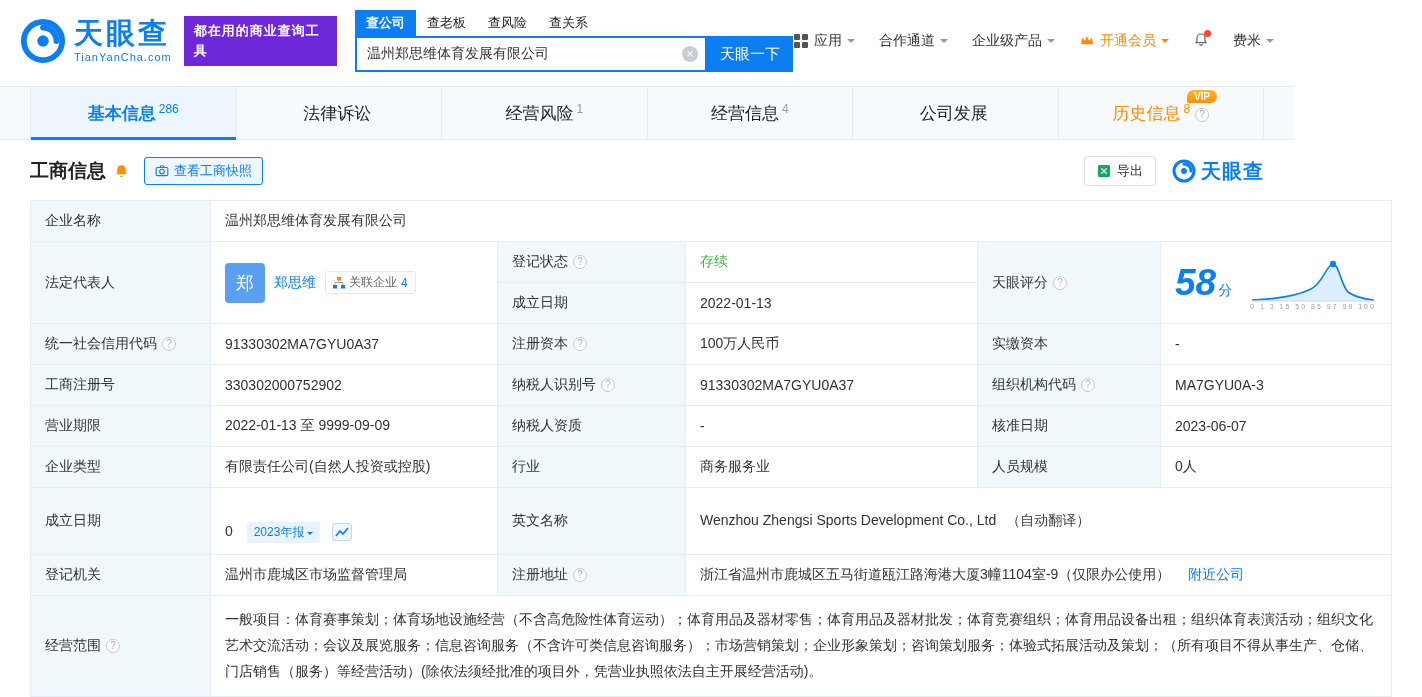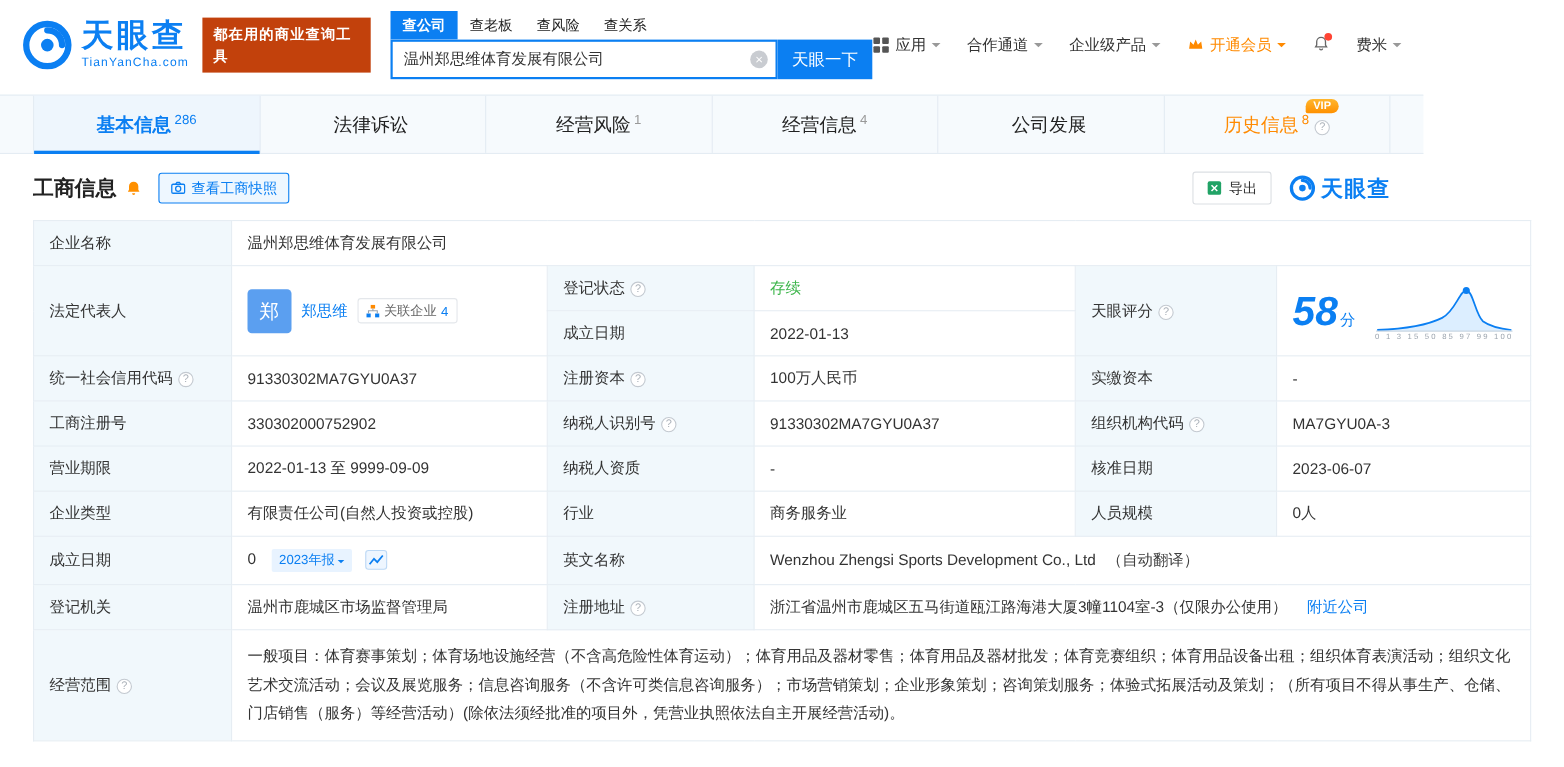--- a/index.html
+++ b/index.html
@@ -8,21 +8,21 @@
   a { text-decoration:none; }
   .page { width:1294px; min-height:697px; background:#fff; }
 
   
   .header { display:flex; align-items:center; padding:10px 20px 8px; }
   .logo { display:flex; align-items:center; gap:8px; cursor:pointer; }
   .logo-mark { width:46px; height:46px; display:inline-block; }
   .logo-mark svg { width:100%; height:100%; }
   .logo-name { color:#0b7ff2; font-size:29px; font-weight:bold; letter-spacing:3px; line-height:1; }
   .logo-domain { color:#0b7ff2; font-size:11px; letter-spacing:1px; margin-top:3px; }
-  .promo { margin-left:12px; background:#c2410c; color:#fff; font-size:13px; font-weight:bold;
+  .promo { margin-left:12px; background:#6d28d9; color:#fff; font-size:13px; font-weight:bold;
            padding:5px 10px; line-height:1.55; letter-spacing:1px; }
   .search-block { margin-left:18px; }
   .search-tabs { display:flex; }
   .stab { font-size:13px; padding:4px 11px; cursor:pointer; color:#222; }
   .stab.active { background:#0b7ff2; color:#fff; font-weight:bold; }
   .search-row { display:flex; }
   .search-input-wrap { position:relative; }
   .search-input { width:352px; height:36px; border:2px solid #0b7ff2; outline:none;
                   font-size:14px; padding:0 32px 0 10px; color:#333;
                   font-family:"Liberation Sans","DejaVu Sans",sans-serif; }
@@ -96,21 +96,21 @@
   .rel-badge svg { width:12px; height:12px; }
   .rel-count { color:#0b7ff2; }
   .score-cell { padding:6px 14px; }
   .score-wrap { display:flex; align-items:center; justify-content:space-between; gap:8px; }
   .score-num { font-size:37px; font-weight:bold; font-style:italic; color:#0b7ff2; line-height:1; }
   .score-unit { font-size:14px; color:#0b7ff2; margin-left:2px; }
   .score-chart { display:flex; flex-direction:column; align-items:stretch; }
   .score-chart svg { width:128px; height:48px; }
   .axis-labels { font-size:7px; color:#9aa3ad; letter-spacing:2px; white-space:nowrap; text-align:center; }
   .report-badge { display:inline-flex; align-items:center; gap:3px; background:#e8f3ff; color:#0b7ff2;
-                  font-size:12px; padding:2px 7px; border-radius:2px; margin-left:10px; cursor:pointer; }
+                  font-size:12px; padding:2px 7px; border-radius:2px; margin-left:10px; cursor:pointer;margin-top:23px; }
   .report-badge .caret { border-top-color:#0b7ff2; transform:translateY(2px) ; border-width:3px; }
   .trend-icon { display:inline-flex; width:20px; height:18px; border:1px solid #bcd8f5; border-radius:3px;
                 background:#eef6ff; margin-left:8px; vertical-align:middle; align-items:center;
                 justify-content:center; cursor:pointer; }
   .trend-icon svg { width:14px; height:12px; }
   .scope-cell { line-height:1.85; }
   .addr-link { margin-left:14px; }
 </style>
 </head>
 <body>
@@ -378,21 +378,21 @@
         <span>Wenzhou Zhengsi Sports Development Co., Ltd</span>
         <span class="muted">（自动翻译）</span>
       </td>
     </tr>
 
     <tr>
       <td class="lbl"><span>登记机关</span></td>
       <td>温州市鹿城区市场监督管理局</td>
       <td class="lbl"><span>注册地址</span><span class="help"></span></td>
       <td colspan="3">
-        <span>浙江省温州市鹿城区五马街道瓯江路海港大厦3幢1104室-3（仅限办公使用）</span>
+        <span>浙江省温州市鹿城区五马街道瓯江路海港大厦3幢1104室-9（仅限办公使用）</span>
         <a class="link addr-link">附近公司</a>
       </td>
     </tr>
 
     <tr>
       <td class="lbl"><span>经营范围</span><span class="help"></span></td>
       <td colspan="5" class="scope-cell">一般项目：体育赛事策划；体育场地设施经营（不含高危险性体育运动）；体育用品及器材零售；体育用品及器材批发；体育竞赛组织；体育用品设备出租；组织体育表演活动；组织文化艺术交流活动；会议及展览服务；信息咨询服务（不含许可类信息咨询服务）；市场营销策划；企业形象策划；咨询策划服务；体验式拓展活动及策划；（所有项目不得从事生产、仓储、门店销售（服务）等经营活动）(除依法须经批准的项目外，凭营业执照依法自主开展经营活动)。</td>
     </tr>
   </tbody>
     </table>

